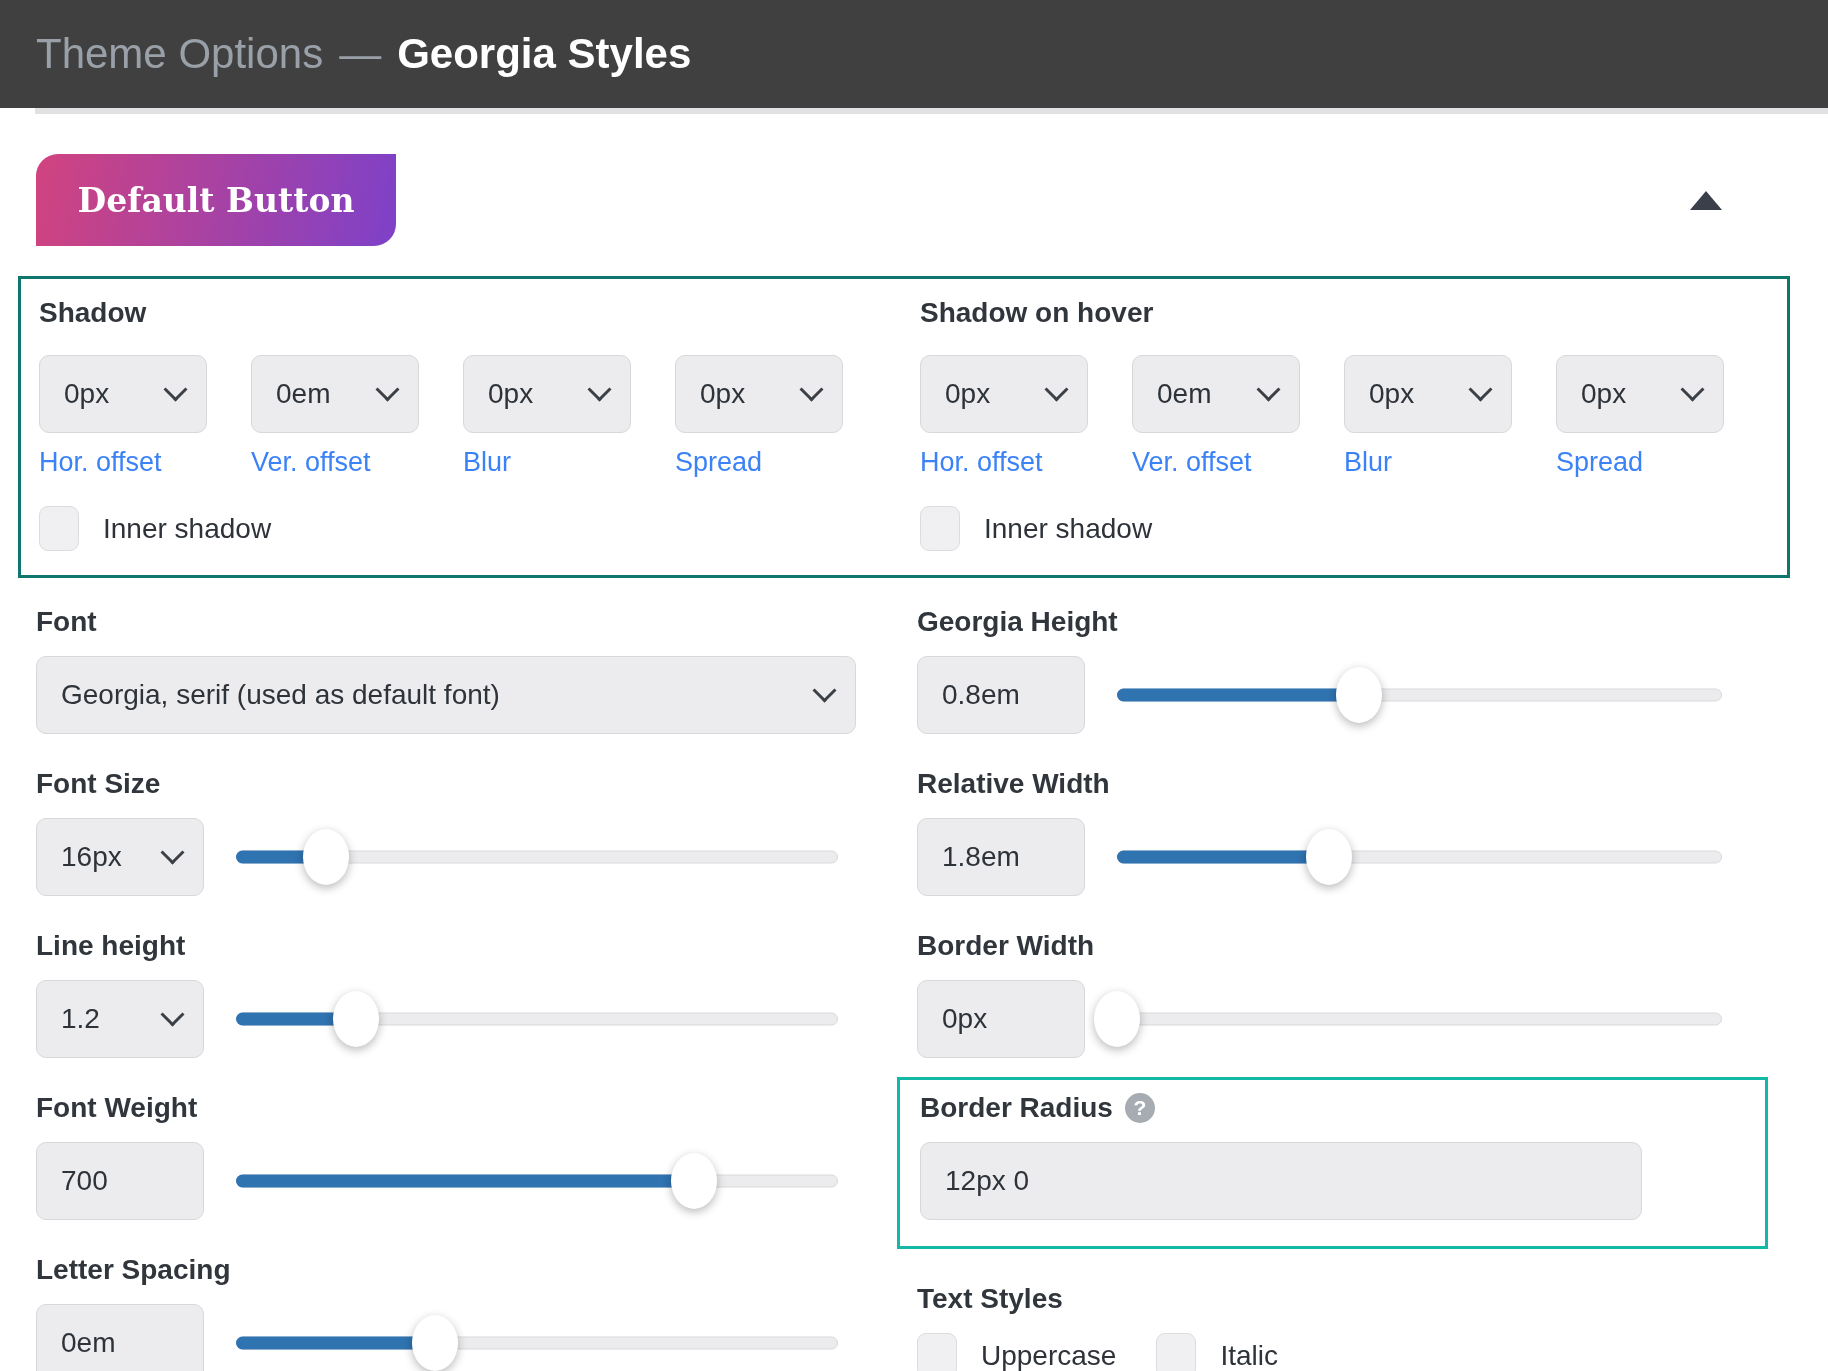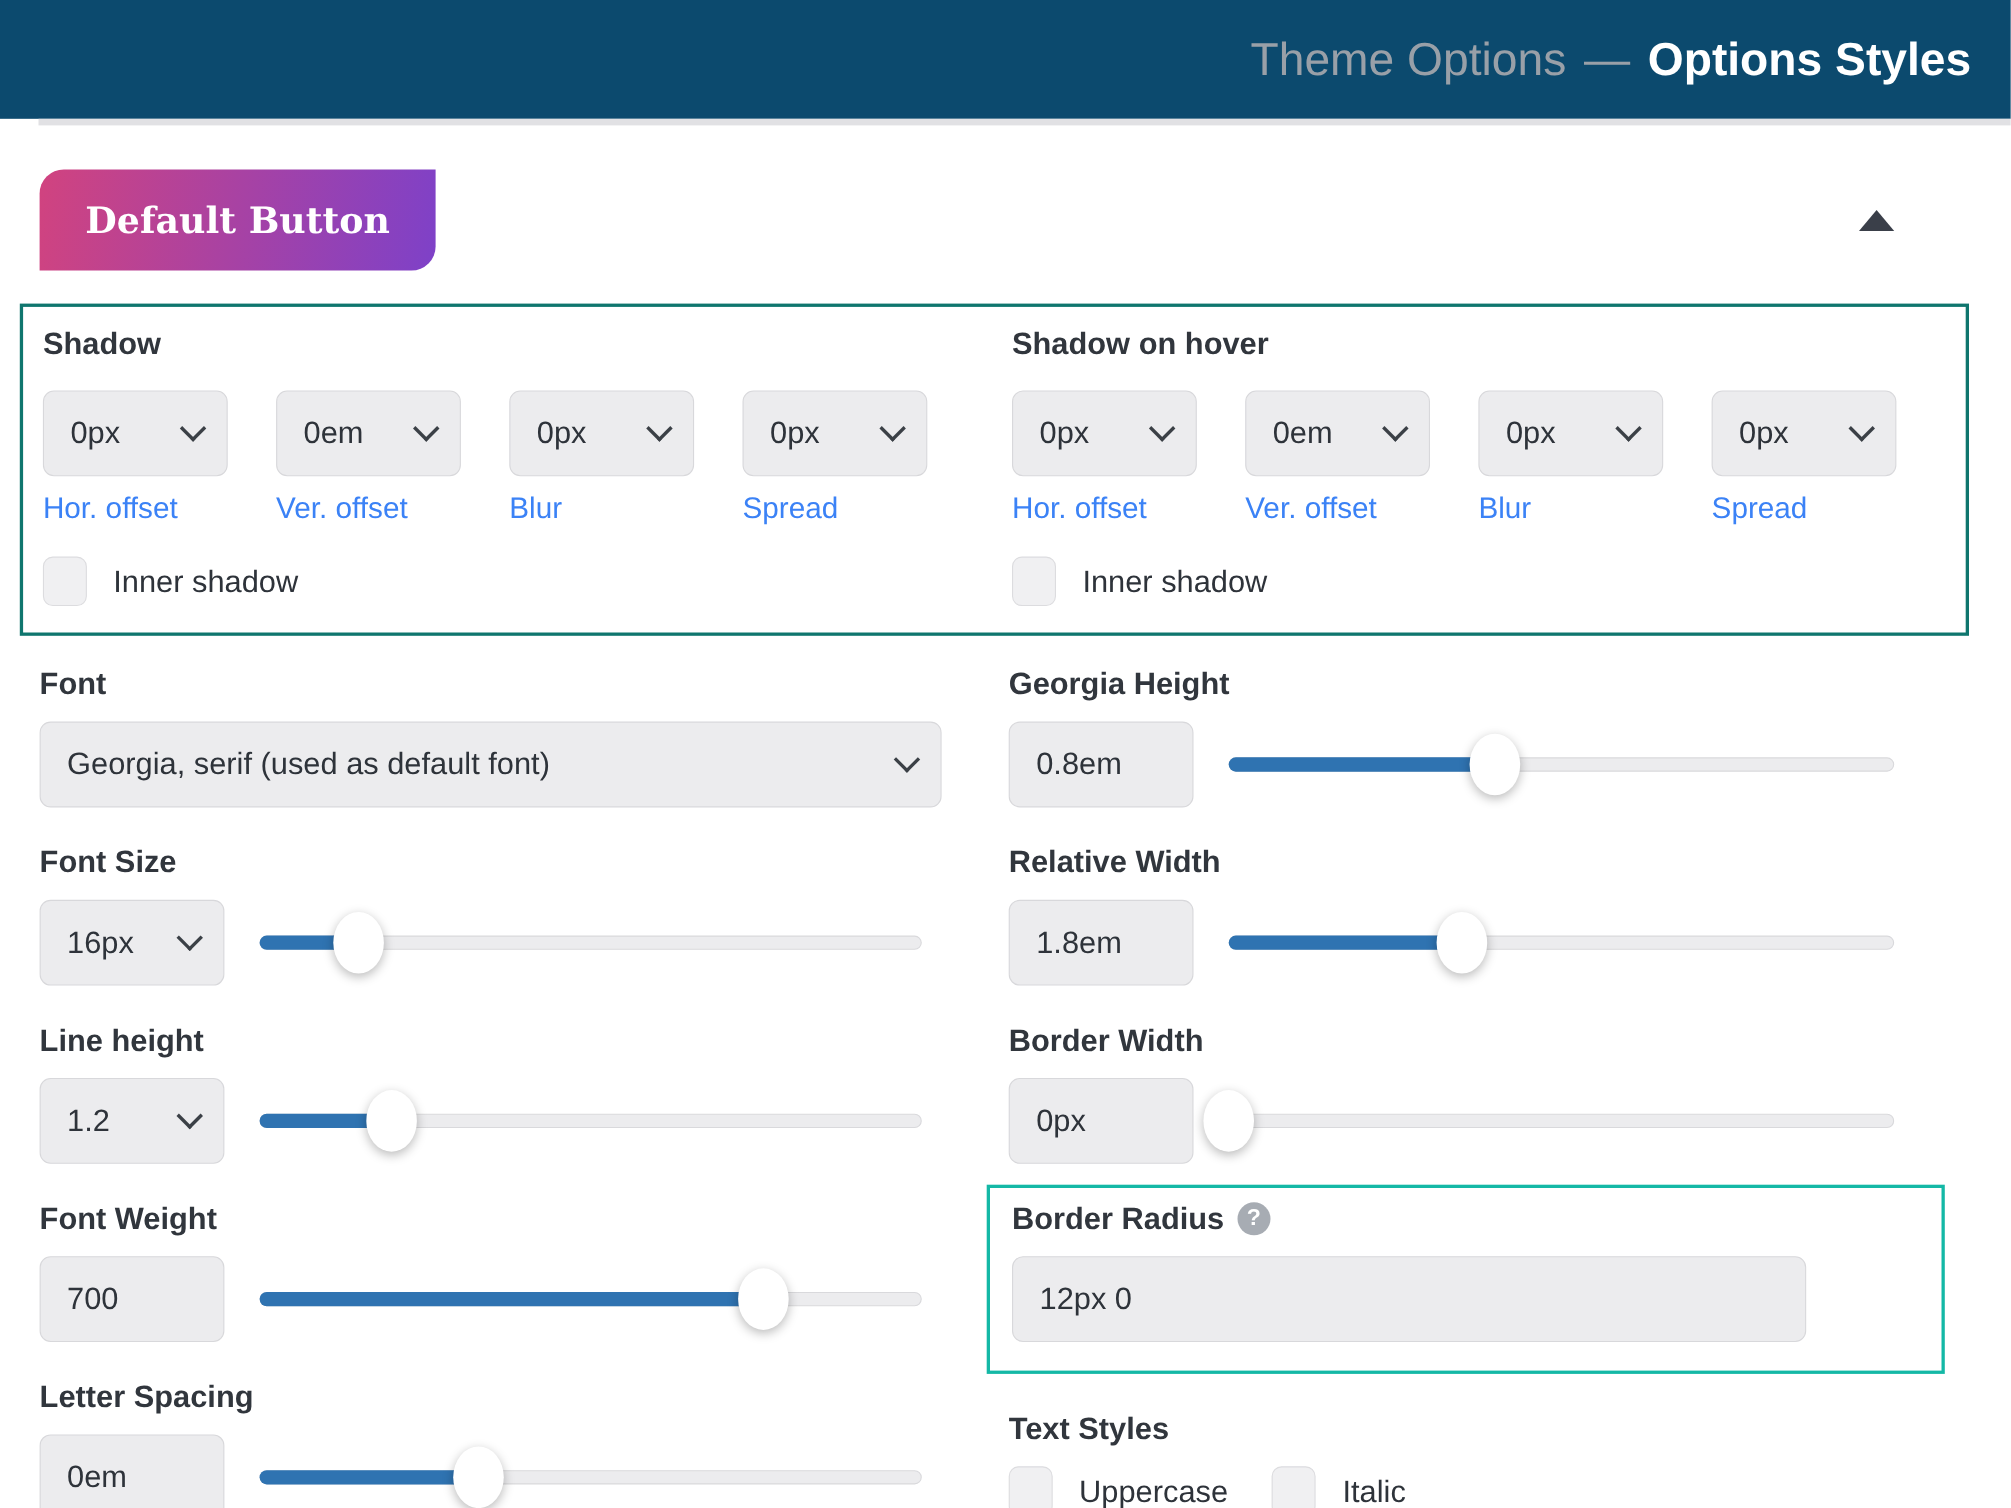--- a/index.html
+++ b/index.html
@@ -7,25 +7,24 @@
   body {
     font-family:"Liberation Sans", sans-serif;
     background:#ffffff;
     color:#2e333a;
     overflow:hidden;
   }
 
   
   .header {
     height:108px;
-    background:#0c4a6e;
+    background:#404040;
     display:flex;
     align-items:center;
     padding:0 36px;
-    justify-content:flex-end;
   }
   .header .crumb  { color:#99a0a8; font-size:42px; font-weight:400; }
   .header .sep    { color:#99a0a8; font-size:42px; margin:0 16px; font-weight:400; }
   .header .title  { color:#ffffff; font-size:42px; font-weight:700; }
 
   .top-divider { height:6px; background:#e1e1e4; margin-left:35px; }
 
   
   .panel-head { position:relative; margin:40px 38px 0 36px; height:92px; }
   .preview-btn {
@@ -150,21 +149,21 @@
   .ts-line { display:flex; align-items:center; margin-top:6px; }
   .ts-group { display:flex; align-items:center; }
   .ts-group + .ts-group { margin-left:40px; }
 </style>
 </head>
 <body>
 
 <div class="header">
   <span class="crumb">Theme Options</span>
   <span class="sep">—</span>
-  <span class="title">Options Styles</span>
+  <span class="title">Georgia Styles</span>
 </div>
 <div class="top-divider"></div>
 
 <div class="panel-head">
   <button class="preview-btn">Default Button</button>
   <button class="collapse-btn">
     <span class="tri-up"></span>
   </button>
 </div>
 

